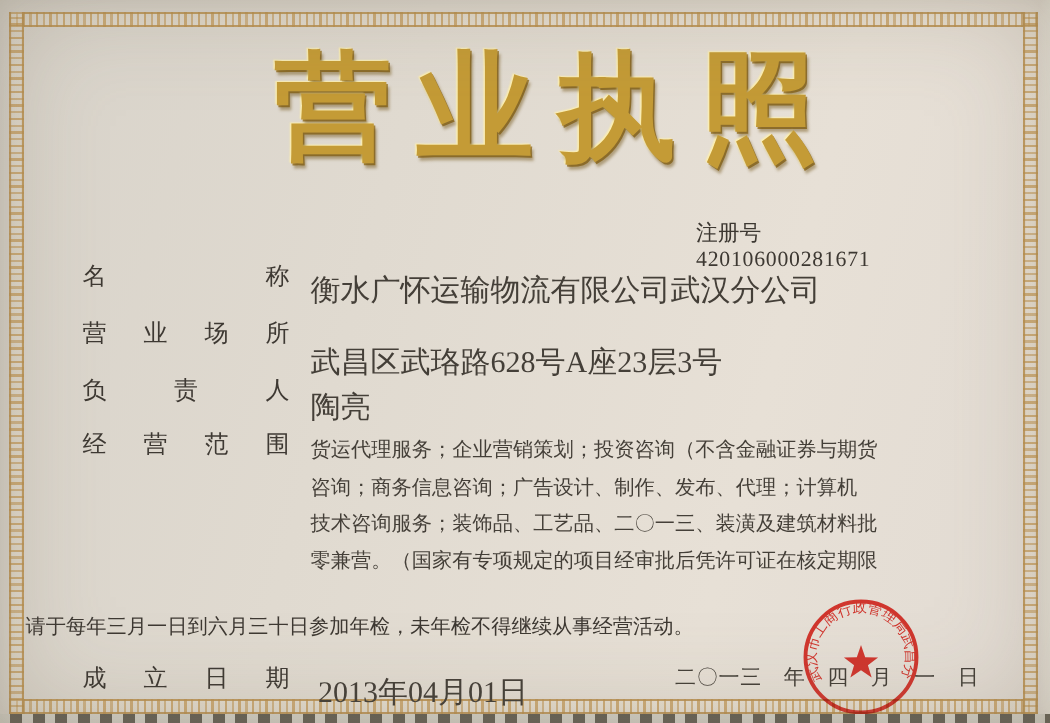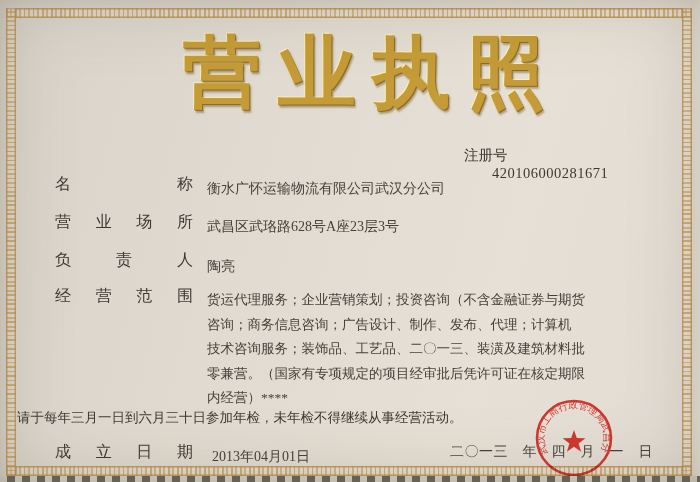--- a/index.html
+++ b/index.html
@@ -24,26 +24,26 @@
   .band.left{left:6px;} .band.right{right:8px;}
 
   .title{
     position:absolute;left:183px;top:30px;width:362px;height:92px;
     display:flex;justify-content:space-between;align-items:flex-start;
     font-size:78px;line-height:1.08;font-weight:bold;color:#c49b36;
     font-family:"DejaVu Serif","Liberation Serif",serif;
     text-shadow:2px 3px 2px rgba(108,78,14,.45),-1px -1px 1px rgba(255,241,172,.9),1px 1px 0 rgba(148,110,30,.8);
   }
   .reg{position:absolute;top:146px;left:464px;font-size:14.5px;color:#3d3832;display:flex;flex-direction:column;}
-  .reg .reg-num{margin-left:28px;letter-spacing:.5px;}
+  .reg .reg-num{margin-left:0;letter-spacing:.5px;}
 
   .row{position:absolute;left:55px;}
   .lbl{position:absolute;left:0;top:0;width:138px;display:flex;justify-content:space-between;
        font-size:16px;color:#3e3933;}
-  .val{position:absolute;left:152px;white-space:nowrap;font-size:14px;color:#443f38;}
+  .val{position:absolute;left:152px;white-space:nowrap;font-size:20px;color:#443f38;}
   .scope-lines{position:absolute;left:152px;top:2px;font-size:13.5px;line-height:24.5px;color:#443f38;}
   .scope-lines div{white-space:nowrap;}
 
   .note{position:absolute;left:17px;top:409px;font-size:13.5px;white-space:nowrap;color:#3e3933;}
   .issue-date{position:absolute;left:450px;top:443px;font-size:14px;letter-spacing:.5px;
               white-space:nowrap;color:#443f38;}
 
   .seal{position:absolute;left:534px;top:398px;width:80px;height:80px;opacity:.88;
         mix-blend-mode:multiply;}
 
@@ -83,21 +83,21 @@
     <div class="val" style="top:6px;">衡水广怀运输物流有限公司武汉分公司</div>
   </div>
 
   <div class="row" style="top:212px;">
     <div class="lbl">
         <span>营</span>
         <span>业</span>
         <span>场</span>
         <span>所</span>
       </div>
-    <div class="val" style="top:6px;">武昌区武珞路628号A座23层3号</div>
+    <div class="val" style="top:16px;">武昌区武珞路628号A座23层3号</div>
   </div>
 
   <div class="row" style="top:250px;">
     <div class="lbl">
         <span>负</span>
         <span>责</span>
         <span>人</span>
       </div>
     <div class="val" style="top:8px;">陶亮</div>
   </div>
@@ -107,21 +107,20 @@
         <span>经</span>
         <span>营</span>
         <span>范</span>
         <span>围</span>
       </div>
     <div class="scope-lines">
       <div>货运代理服务；企业营销策划；投资咨询（不含金融证券与期货</div>
       <div>咨询；商务信息咨询；广告设计、制作、发布、代理；计算机</div>
       <div>技术咨询服务；装饰品、工艺品、二〇一三、装潢及建筑材料批</div>
       <div>零兼营。（国家有专项规定的项目经审批后凭许可证在核定期限</div>
-      <div>内经营）****</div>
     </div>
   </div>
 
   <div class="note">请于每年三月一日到六月三十日参加年检，未年检不得继续从事经营活动。</div>
 
   <div class="row" style="top:442px;">
     <div class="lbl">
         <span>成</span>
         <span>立</span>
         <span>日</span>

